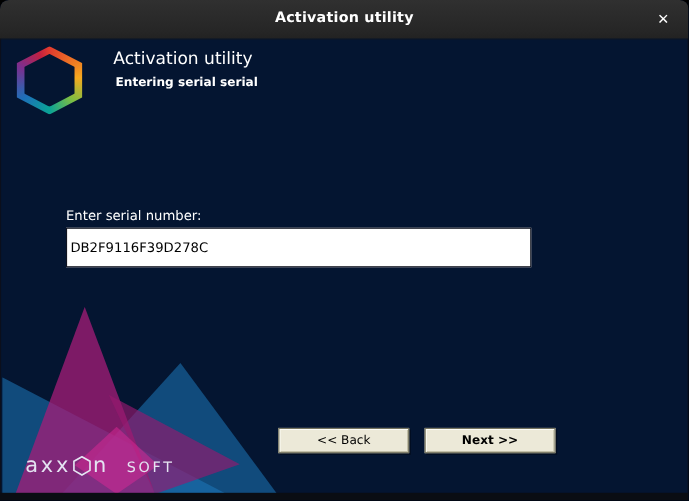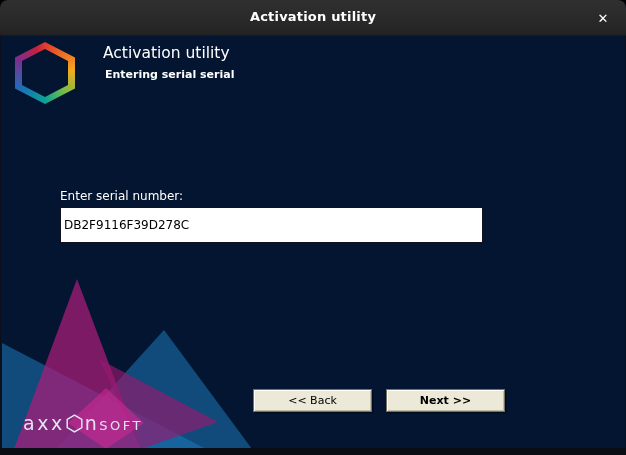--- a/index.html
+++ b/index.html
@@ -81,21 +81,21 @@
   .diamond    { background:rgba(220,40,150,0.50); clip-path:polygon(106px 118px, 144px 153px, 106px 179px, 68px 153px); }
 
   .bottom-edge { position:absolute; left:0; bottom:0; width:626px; height:7px; background:#0a0d13; }
 
   
   .wordmark {
     position:absolute; left:23px; top:411px; height:24px;
     display:flex; align-items:center;
     color:#e4e4f2; font-size:19px; letter-spacing:2.5px;
   }
-  .wordmark .caps { font-variant:small-caps; }
+  .wordmark .caps { font-variant:small-caps;margin-left:16px; }
   .wordmark svg { margin:0 2px 0 1px; }
 </style>
 </head>
 <body>
 
 <div class="window">
 
   <div class="titlebar">
     <div class="title">Activation utility</div>
     <div class="close-btn">✕</div>

